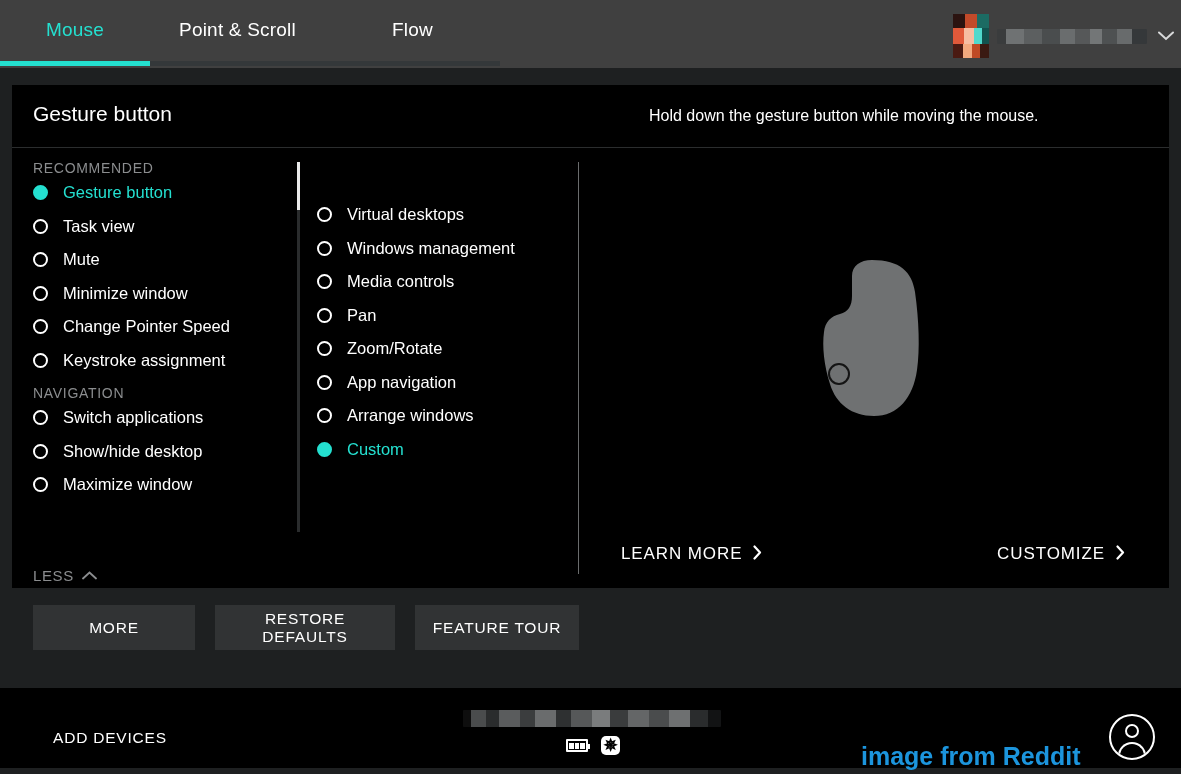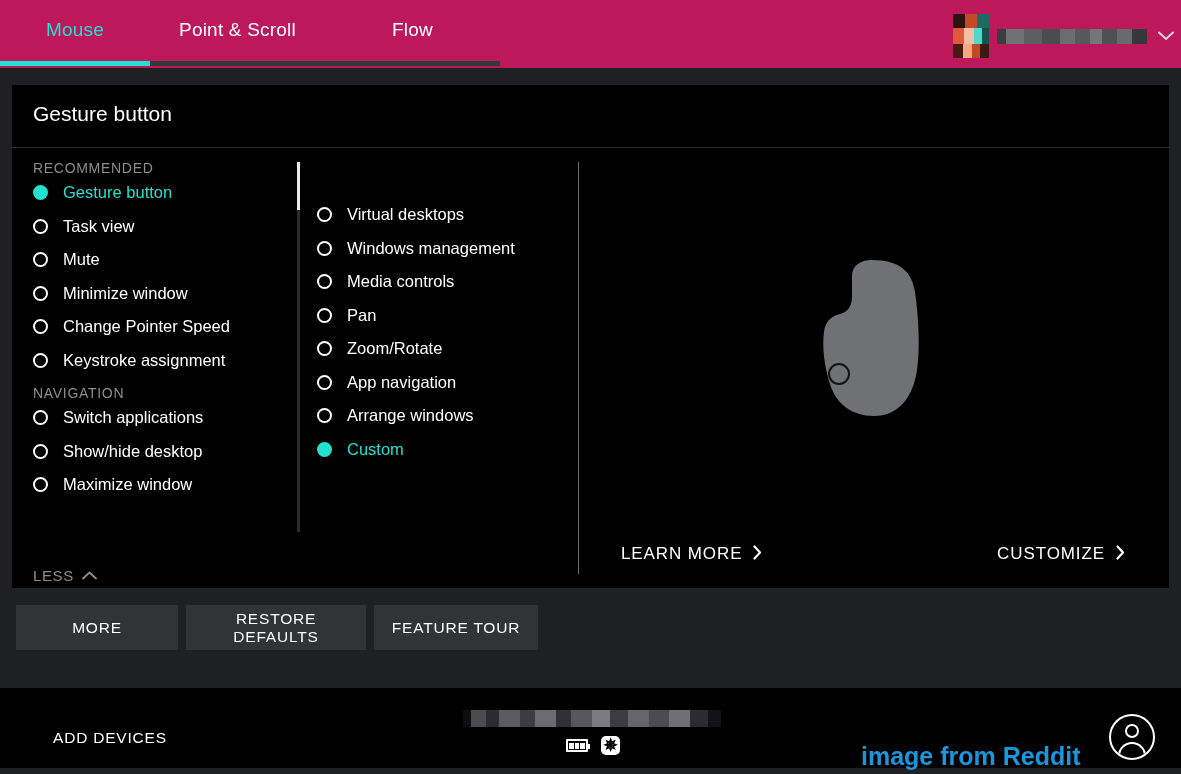--- a/index.html
+++ b/index.html
@@ -16,21 +16,21 @@
     color: #ffffff;
     position: relative;
     -webkit-font-smoothing: antialiased;
   }
 
   
   .topbar {
     position: absolute;
     left: 0; top: 0;
     width: 1181px; height: 68px;
-    background: #be185d;
+    background: #404040;
   }
   .tabs {
     position: absolute;
     left: 0; top: 0;
     height: 60px;
     display: flex;
     align-items: center;
   }
   .tab {
     height: 60px;
@@ -259,23 +259,23 @@
     cursor: pointer;
     user-select: none;
   }
   .link .chev { margin-left: 11px; font-size: 15px; font-weight: bold; }
   .link.learn { left: 42px; }
   .link.customize { right: 44px; }
 
   
   .btn-row {
     position: absolute;
-    left: 16px; top: 605px;
-    display: flex;
-    gap: 8px;
+    left: 33px; top: 605px;
+    display: flex;
+    gap: 20px;
     align-items: center;
   }
   .btn {
     height: 45px;
     background: #313334;
     color: #ffffff;
     font-size: 15.5px;
     letter-spacing: 0.8px;
     display: flex;
     align-items: center;
@@ -425,20 +425,21 @@
         <path d="M1 1.5 L8 8 L15 1.5" stroke="#d8d9da" stroke-width="2" fill="none" stroke-linecap="round"></path>
       </svg>
     </div>
   </div>
 </div>
 
 <div class="panel">
 
   <div class="panel-head">
     <div class="panel-title">Gesture button</div>
+    <div class="panel-hint">Hold down the gesture button while moving the mouse.</div>
   </div>
 
   <div class="panel-body">
 
     <div class="sidebar">
 
       <div class="section-label" style="margin-top:12px;">RECOMMENDED</div>
 
       <div class="sb-item selected">
         <span class="radio on"></span>

